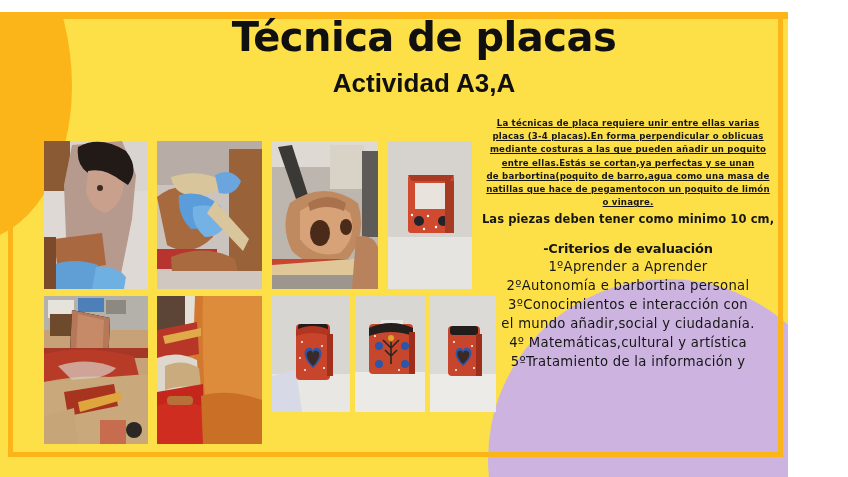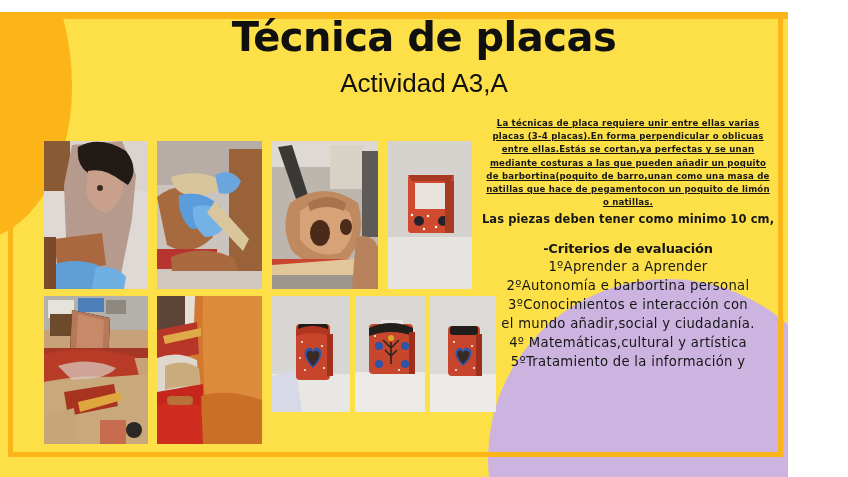--- a/index.html
+++ b/index.html
@@ -64,21 +64,21 @@
     font-weight:bold;
     font-size:40px;
     letter-spacing:-0.5px;
     color:#101010;
     z-index:5;
   }
   .subtitle{
     position:absolute;left:0;top:56px;width:848px;
     text-align:center;
     font-family:"Liberation Sans", sans-serif;
-    font-weight:normal;
+    font-weight:bold;
     font-size:26px;
     color:#101010;
     z-index:5;
   }
 
   
   .photos{position:absolute;left:0;top:0;z-index:4;}
   .photo{
     position:absolute;
     overflow:hidden;
@@ -312,25 +312,25 @@
         <circle cx="42" cy="50" r="1" fill="#fff"></circle>
         <circle cx="26" cy="74" r="1" fill="#fff"></circle>
         <circle cx="44" cy="72" r="1" fill="#fff"></circle>
       </svg>
     </div>
   </div>
 
   <div class="text-col">
     <div class="para">La técnicas de placa requiere unir entre ellas varias</div>
     <div class="para">placas (3-4 placas).En forma perpendicular o oblicuas</div>
+    <div class="para">mediante costuras a las que pueden añadir un poquito</div>
     <div class="para">entre ellas.Estás se cortan,ya perfectas y se unan</div>
-    <div class="para">mediante costuras a las que pueden añadir un poquito</div>
-    <div class="para">de barbortina(poquito de barro,unan como una masa de</div>
+    <div class="para">de barbortina(poquito de barro,agua como una masa de</div>
     <div class="para">natillas que hace de pegamentocon un poquito de limón</div>
-    <div class="para">o natillas.</div>
+    <div class="para">o vinagre.</div>
     <div class="para-last">Las piezas deben tener como minimo 10 cm,</div>
   </div>
 
   <div class="criteria">
     <div class="criteria-head">-Criterios de evaluación</div>
     <div class="criteria-item">1ºAprender a Aprender</div>
     <div class="criteria-item">2ºAutonomía e barbortina personal</div>
     <div class="criteria-item">3ºConocimientos e interacción con</div>
     <div class="criteria-item">el mundo añadir,social y ciudadanía.</div>
     <div class="criteria-item">4º Matemáticas,cultural y artística</div>

